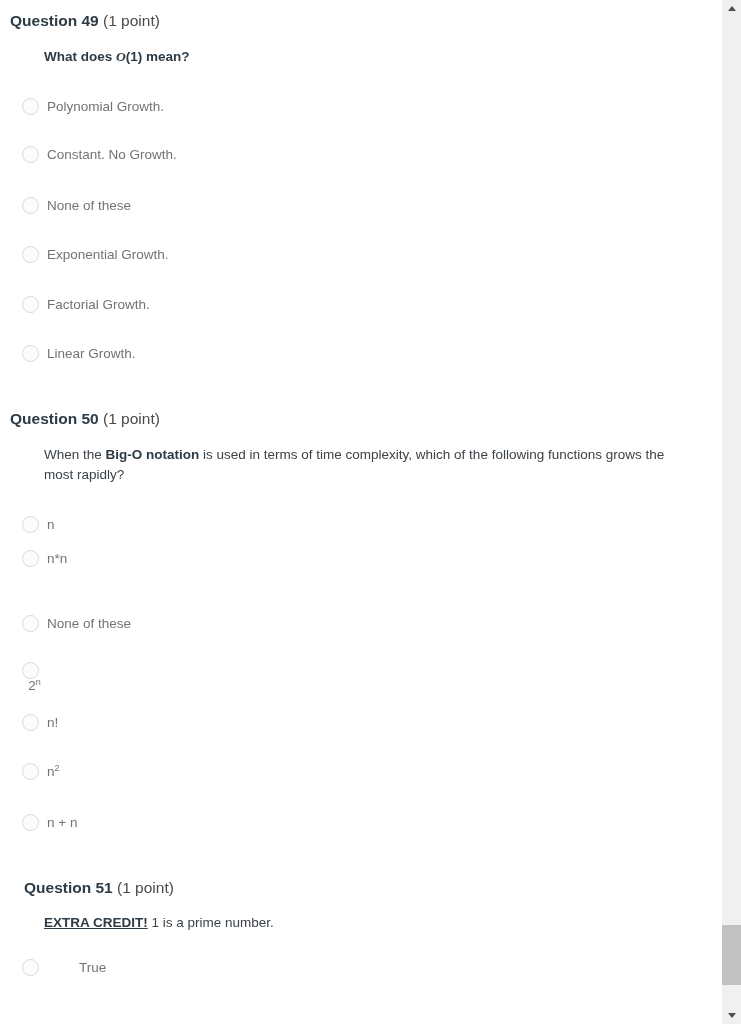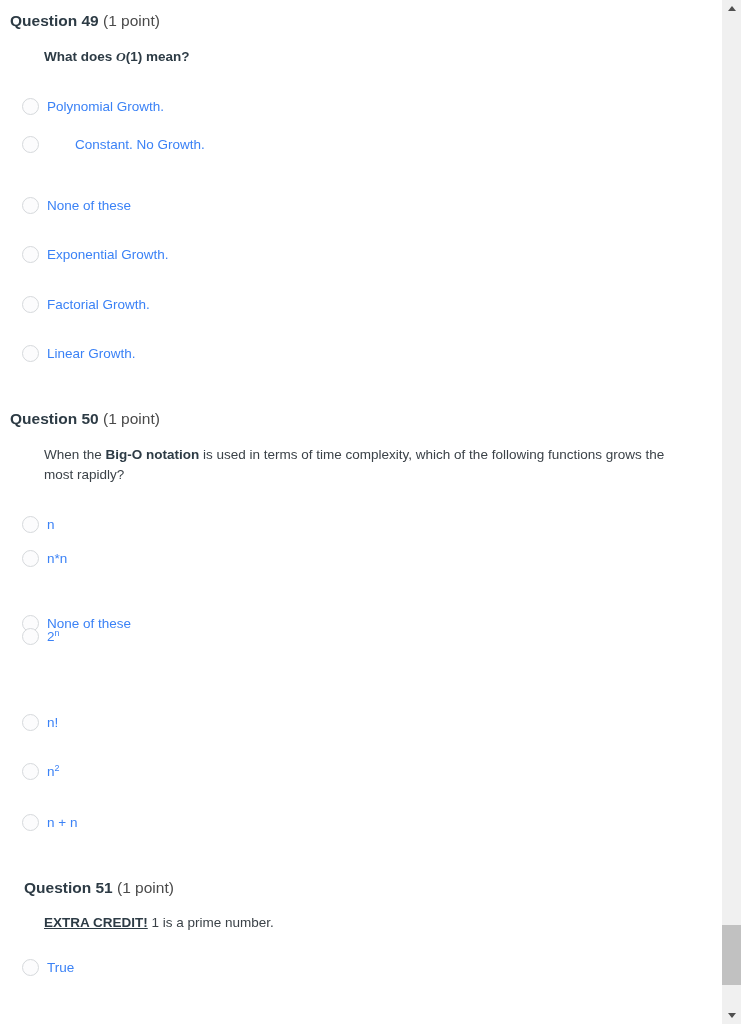--- a/index.html
+++ b/index.html
@@ -80,21 +80,21 @@
     border-radius: 50%;
     border: 1px solid #d6d9dc;
     background: #fcfcfd;
     box-sizing: border-box;
     flex: 0 0 auto;
     margin-right: 8px;
   }
 
   .answer-label {
     font-size: 13.5px;
-    color: #3b82f6;
+    color: #737373;
     line-height: 1;
     white-space: nowrap;
   }
   .answer-label sup {
     font-size: 9px;
     vertical-align: super;
     line-height: 0;
   }
 
   
@@ -149,21 +149,21 @@
 
     <div class="q-text bold-prompt" style="position:absolute; left:22px; top:47px;">
       <span>What does </span><span class="ital-o">O</span><span>(1) mean?</span>
     </div>
 
     <div class="answers">
       <div class="answer-row" style="position:absolute; left:22px; top:96px;">
         <span class="radio"></span>
         <span class="answer-label">Polynomial Growth.</span>
       </div>
-      <div class="answer-row" style="position:absolute; left:22px; top:134px;gap:28px;">
+      <div class="answer-row" style="position:absolute; left:22px; top:144px;">
         <span class="radio"></span>
         <span class="answer-label">Constant. No Growth.</span>
       </div>
       <div class="answer-row" style="position:absolute; left:22px; top:195px;">
         <span class="radio"></span>
         <span class="answer-label">None of these</span>
       </div>
       <div class="answer-row" style="position:absolute; left:22px; top:244px;">
         <span class="radio"></span>
         <span class="answer-label">Exponential Growth.</span>
@@ -196,21 +196,21 @@
         <span class="answer-label"><span>n</span><sup></sup></span>
       </div>
       <div class="answer-row" style="position:absolute; left:22px; top:548px;">
         <span class="radio"></span>
         <span class="answer-label"><span>n*n</span><sup></sup></span>
       </div>
       <div class="answer-row" style="position:absolute; left:22px; top:613px;">
         <span class="radio"></span>
         <span class="answer-label"><span>None of these</span><sup></sup></span>
       </div>
-      <div class="answer-row" style="position:absolute; left:22px; top:626px;">
+      <div class="answer-row" style="position:absolute; left:22px; top:662px;flex-direction:column;">
         <span class="radio"></span>
         <span class="answer-label"><span>2</span><sup>n</sup></span>
       </div>
       <div class="answer-row" style="position:absolute; left:22px; top:712px;">
         <span class="radio"></span>
         <span class="answer-label"><span>n!</span><sup></sup></span>
       </div>
       <div class="answer-row" style="position:absolute; left:22px; top:761px;">
         <span class="radio"></span>
         <span class="answer-label"><span>n</span><sup>2</sup></span>
@@ -227,21 +227,21 @@
     <div class="q-header" style="position:absolute; left:19px; top:879px;">
       <span class="q-label">Question 51</span>
       <span class="q-points">(1 point)</span>
     </div>
 
     <div class="q-text" style="position:absolute; left:22px; top:913px;">
       <span class="underline-strong">EXTRA CREDIT!</span><span> 1 is a prime number.</span>
     </div>
 
     <div class="answers">
-      <div class="answer-row" style="position:absolute; left:22px; top:957px;">
+      <div class="answer-row" style="position:absolute; left:22px; top:957px;gap:32px;">
         <span class="radio"></span>
         <span class="answer-label">True</span>
       </div>
       <div class="answer-row" style="position:absolute; left:22px; top:1013px;margin-top:14px;">
         <span class="radio"></span>
         <span class="answer-label">False</span>
       </div>
     </div>
   </div>
 

